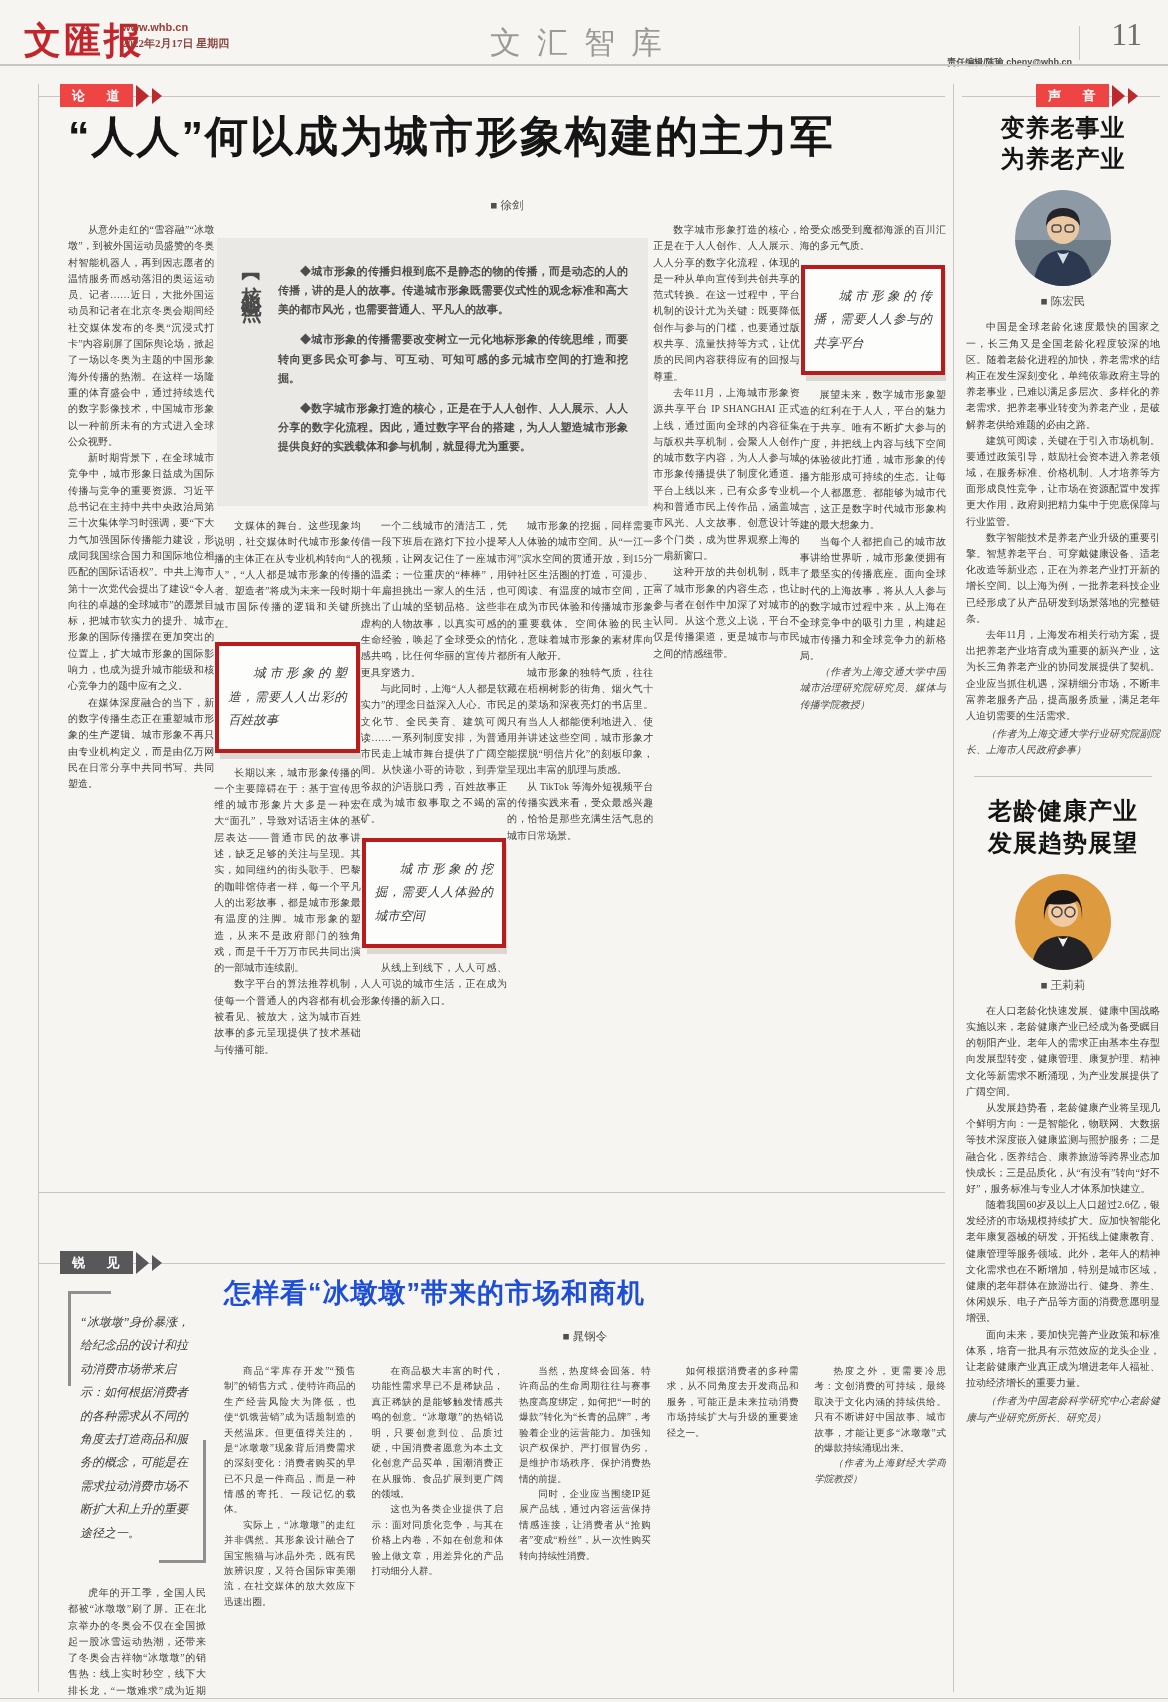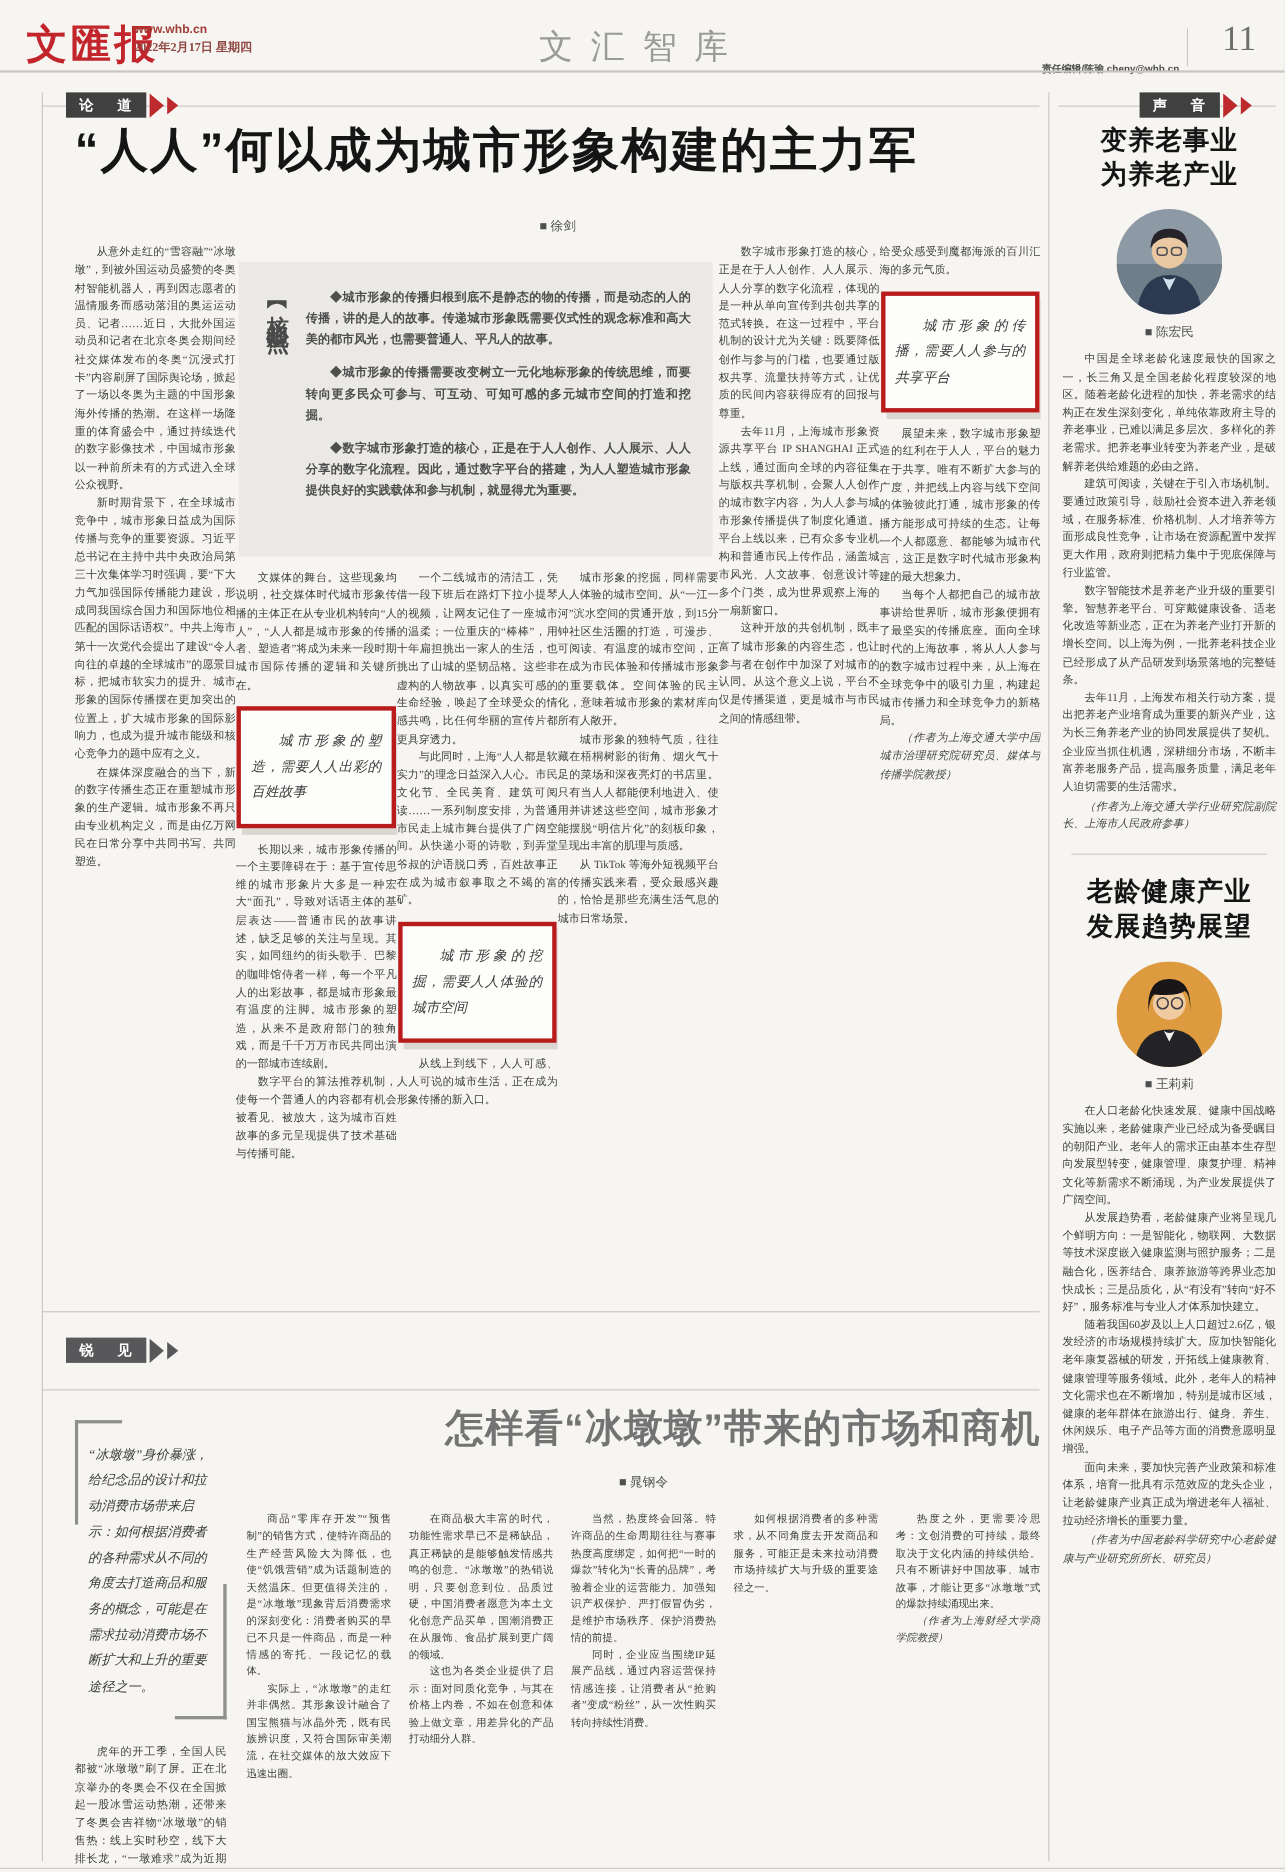--- a/index.html
+++ b/index.html
@@ -16,21 +16,21 @@
         color:#9a9a98;letter-spacing:16px;font-family:"Liberation Sans",sans-serif;}
   .editor{position:absolute;right:96px;top:56px;font-size:9px;font-weight:bold;color:#4c4c4c;
         font-family:"Liberation Sans",sans-serif;}
   .pagenum{position:absolute;right:26px;top:16px;font-size:32px;color:#6e6e6e;}
   
   .tag{position:absolute;display:flex;align-items:center;z-index:5;}
   .tag-box{color:#fff;font:bold 13px/1 "Liberation Sans",sans-serif;letter-spacing:9px;
         padding:5px 4px 5px 12px;}
   .chev{width:0;height:0;border-top:11px solid transparent;border-bottom:11px solid transparent;margin-left:3px;}
   .chev.small{border-top-width:8px;border-bottom-width:8px;}
-  .red .tag-box{background:#404040;} .red .chev{border-left:13px solid #bc2a2d;}
+  .red .tag-box{background:#ef4444;} .red .chev{border-left:13px solid #bc2a2d;}
   .red .chev.small{border-left:10px solid #bc2a2d;}
   .gray .tag-box{background:#58585a;} .gray .chev{border-left:13px solid #58585a;}
   .gray .chev.small{border-left:10px solid #58585a;}
   
   .main-title{position:absolute;left:68px;top:108px;width:878px;margin:0;text-align:left;
         font-family:"Liberation Sans","DejaVu Sans",sans-serif;font-weight:900;font-size:43px;
         color:#151515;letter-spacing:2px;}
   .byline{text-align:center;font-size:11.5px;color:#4f4f4f;font-family:"Liberation Sans",sans-serif;}
   .main-byline{position:absolute;left:68px;top:198px;width:878px;}
   .corebox{position:absolute;left:217px;top:238px;width:431px;height:268px;background:#ebe9e5;
@@ -60,22 +60,22 @@
   
   .bottom{position:absolute;left:68px;top:1205px;width:878px;height:490px;display:flex;gap:18px;overflow:hidden;}
   .bq-col{width:138px;flex:none;padding-top:86px;box-sizing:border-box;}
   .bq{position:relative;padding:20px 14px 14px 12px;font-style:italic;font-size:12px;line-height:1.95;color:#3c3c3c;}
   .bq::before{content:"";position:absolute;left:0;top:0;width:40px;height:92px;
         border-left:3px solid #8f8f8f;border-top:3px solid #8f8f8f;}
   .bq::after{content:"";position:absolute;right:0;bottom:-4px;width:44px;height:120px;
         border-right:3px solid #8f8f8f;border-bottom:3px solid #8f8f8f;}
   .bq-para{margin:26px 0 0;font-size:10px;line-height:1.63;text-align:justify;text-indent:2em;}
   .b-main{flex:1;display:flex;flex-direction:column;}
-  .b-title{margin:70px 0 0;text-align:right;font-family:"Liberation Sans","DejaVu Sans",sans-serif;
-        font-weight:900;font-size:35px;color:#737373;letter-spacing:1px;}
+  .b-title{margin:70px 0 0;text-align:left;font-family:"Liberation Sans","DejaVu Sans",sans-serif;
+        font-weight:900;font-size:27px;color:#1d4ed8;letter-spacing:1px;}
   .b-byline{margin:18px 0 20px;}
   .b-cols{display:flex;gap:16px;height:306px;overflow:hidden;}
   .bcol{flex:1;font-size:9.5px;line-height:1.62;text-align:justify;overflow:hidden;}
   .bcol p{margin:0;text-indent:2em;}
 </style>
 </head>
 <body>
 
 <div class="page">
 
@@ -219,21 +219,21 @@
     <div class="side-body">
       <p>在人口老龄化快速发展、健康中国战略实施以来，老龄健康产业已经成为备受瞩目的朝阳产业。老年人的需求正由基本生存型向发展型转变，健康管理、康复护理、精神文化等新需求不断涌现，为产业发展提供了广阔空间。</p>
       <p>从发展趋势看，老龄健康产业将呈现几个鲜明方向：一是智能化，物联网、大数据等技术深度嵌入健康监测与照护服务；二是融合化，医养结合、康养旅游等跨界业态加快成长；三是品质化，从“有没有”转向“好不好”，服务标准与专业人才体系加快建立。</p>
       <p>随着我国60岁及以上人口超过2.6亿，银发经济的市场规模持续扩大。应加快智能化老年康复器械的研发，开拓线上健康教育、健康管理等服务领域。此外，老年人的精神文化需求也在不断增加，特别是城市区域，健康的老年群体在旅游出行、健身、养生、休闲娱乐、电子产品等方面的消费意愿明显增强。</p>
       <p>面向未来，要加快完善产业政策和标准体系，培育一批具有示范效应的龙头企业，让老龄健康产业真正成为增进老年人福祉、拉动经济增长的重要力量。</p>
       <p class="side-footer">（作者为中国老龄科学研究中心老龄健康与产业研究所所长、研究员）</p>
     </div>
   </div>
 
   <div class="hl" style="left:38px;top:1263px;width:907px;height:1px;"></div>
-  <div class="tag gray" style="left:60px;top:1216px;">
+  <div class="tag gray" style="left:60px;top:1251px;">
     <span class="tag-box">锐 见</span>
     <span class="chev"></span>
     <span class="chev small"></span>
   </div>
 
   <div class="bottom">
     <div class="bq-col">
       <div class="bq">“冰墩墩”身价暴涨，给纪念品的设计和拉动消费市场带来启示：如何根据消费者的各种需求从不同的角度去打造商品和服务的概念，可能是在需求拉动消费市场不断扩大和上升的重要途径之一。</div>
       <p class="bq-para">虎年的开工季，全国人民都被“冰墩墩”刷了屏。正在北京举办的冬奥会不仅在全国掀起一股冰雪运动热潮，还带来了冬奥会吉祥物“冰墩墩”的销售热：线上实时秒空，线下大排长龙，“一墩难求”成为近期消费市场最热的现象之一。</p>
     </div>

